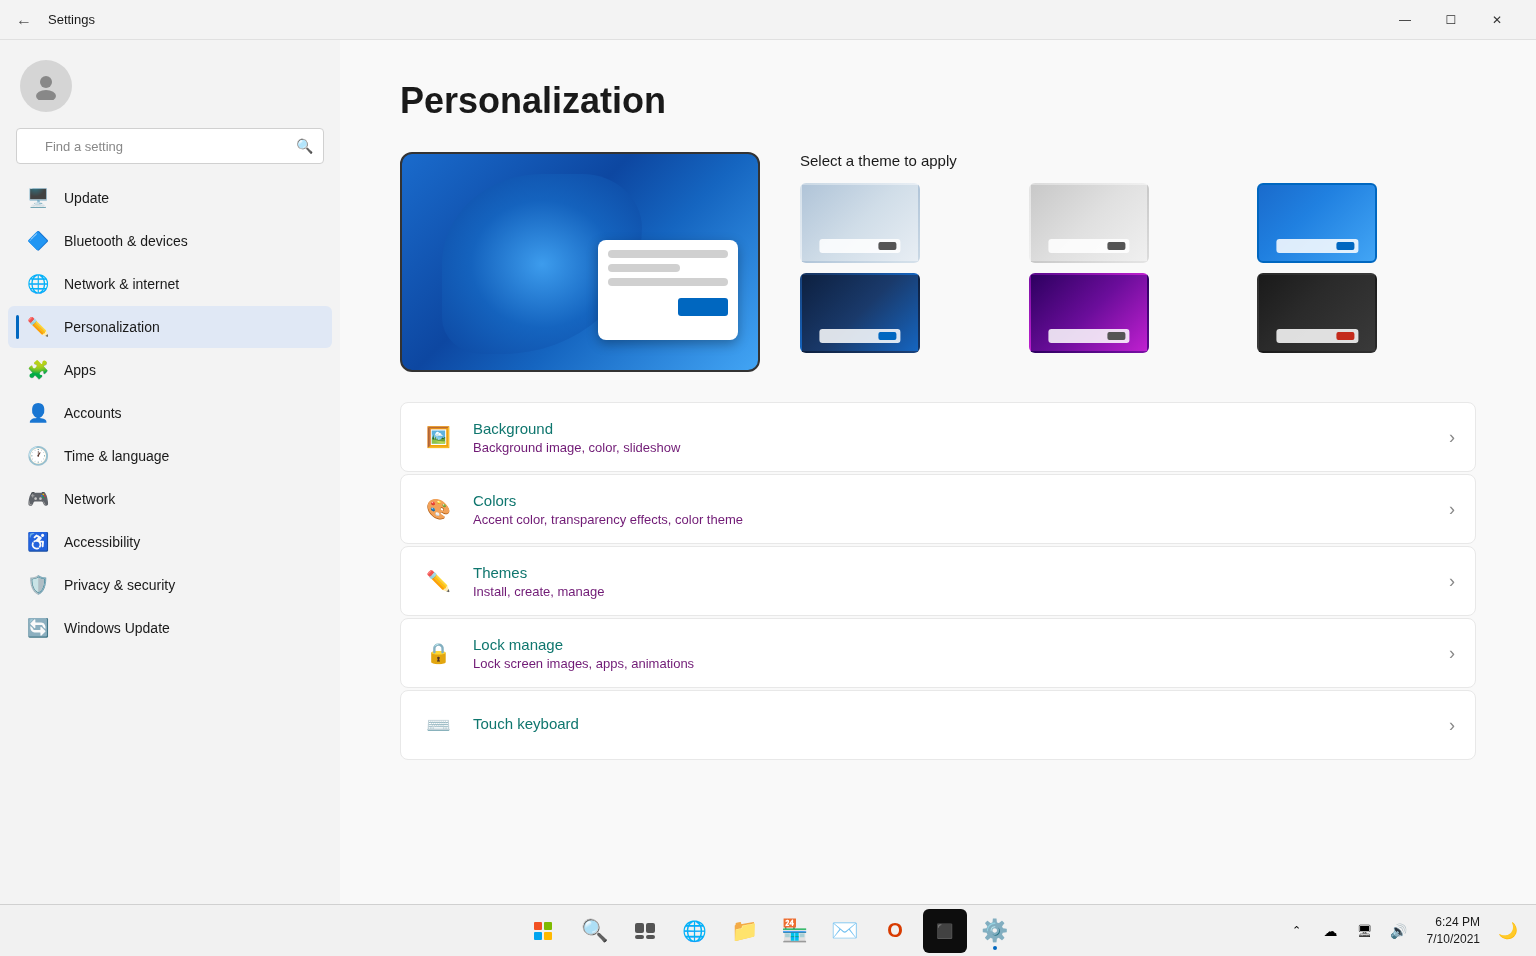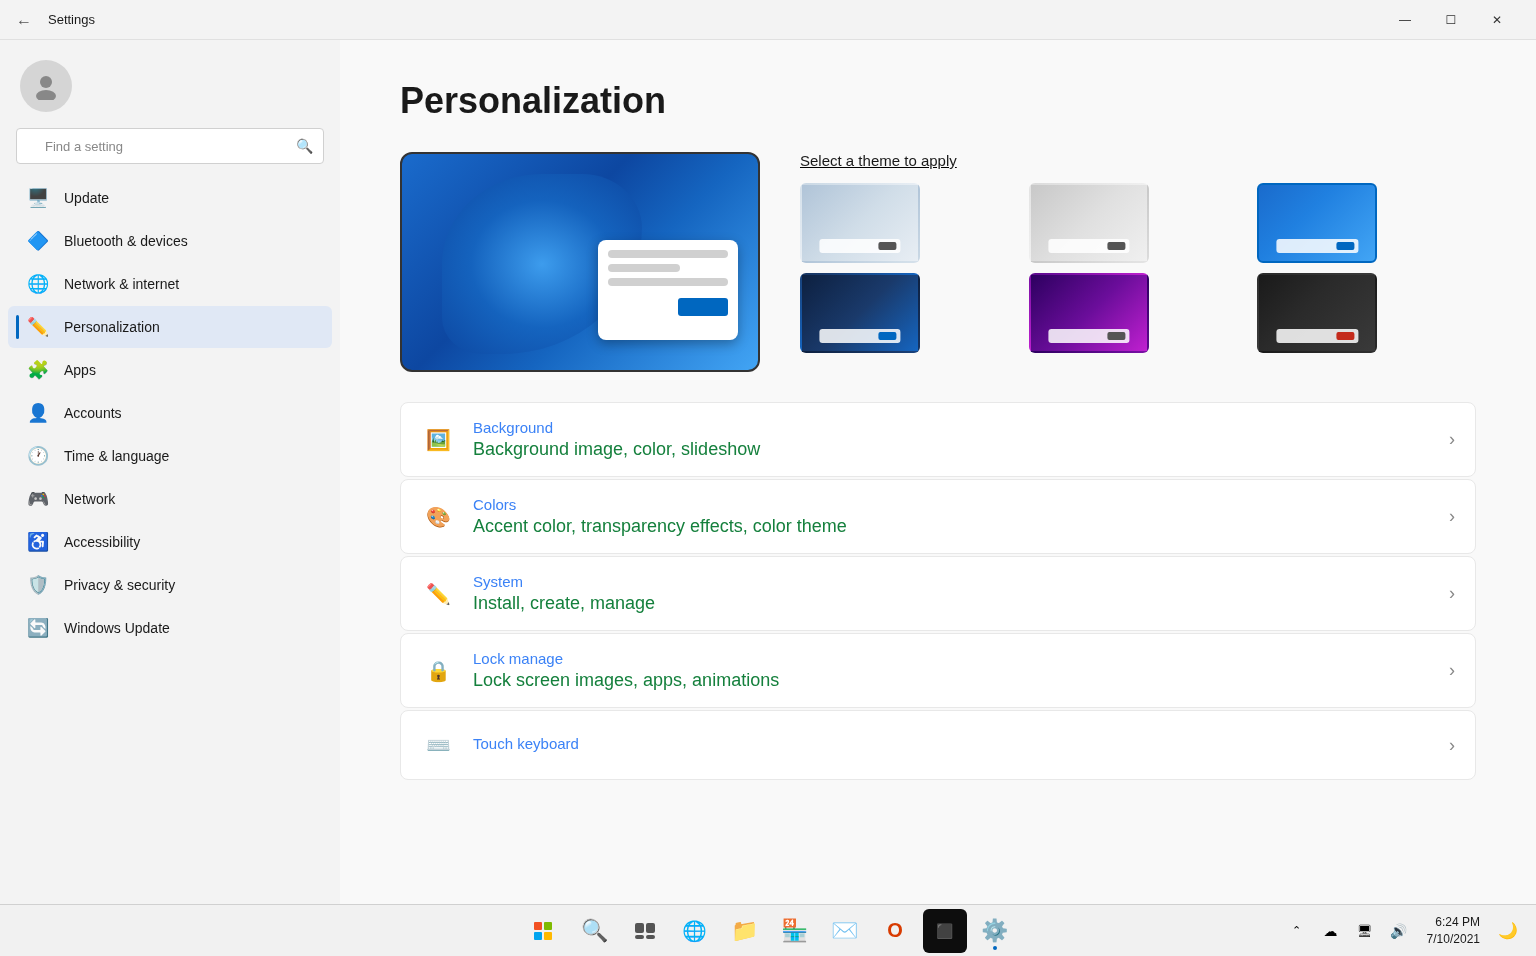--- a/index.html
+++ b/index.html
@@ -160,21 +160,20 @@
       color: #1a1a1a;
       margin-bottom: 30px;
     }
 
     
     .theme-section {
       display: flex;
       gap: 40px;
       margin-bottom: 30px;
       align-items: flex-start;
-      text-decoration: underline;
     }
 
     .theme-preview {
       width: 360px;
       height: 220px;
       border-radius: 12px;
       background: linear-gradient(135deg, #1a6bcc 0%, #0d47a1 40%, #1565c0 60%, #42a5f5 100%);
       flex-shrink: 0;
       position: relative;
       overflow: hidden;
@@ -301,26 +300,26 @@
       justify-content: center;
       font-size: 20px;
       color: #555;
       flex-shrink: 0;
       margin-right: 16px;
     }
     .settings-item-text { flex: 1; }
     .settings-item-title {
       font-size: 15px;
       font-weight: 500;
-      color: #3b82f6;
+      color: #0f766e;
       margin-bottom: 3px;
     }
     .settings-item-desc {
-      font-size: 18px;
-      color: #15803d;
+      font-size: 13px;
+      color: #701a75;
     }
     .settings-item-chevron {
       color: #888;
       font-size: 18px;
     }
 
     
     .taskbar {
       height: 52px;
       background: rgba(240,240,240,0.95);
@@ -559,21 +558,21 @@
     <div class="settings-item-icon">🎨</div>
     <div class="settings-item-text">
       <div class="settings-item-title">Colors</div>
       <div class="settings-item-desc">Accent color, transparency effects, color theme</div>
     </div>
     <span class="settings-item-chevron">›</span>
   </div>
         <div class="settings-item">
     <div class="settings-item-icon">✏️</div>
     <div class="settings-item-text">
-      <div class="settings-item-title">System</div>
+      <div class="settings-item-title">Themes</div>
       <div class="settings-item-desc">Install, create, manage</div>
     </div>
     <span class="settings-item-chevron">›</span>
   </div>
         <div class="settings-item">
     <div class="settings-item-icon">🔒</div>
     <div class="settings-item-text">
       <div class="settings-item-title">Lock manage</div>
       <div class="settings-item-desc">Lock screen images, apps, animations</div>
     </div>

